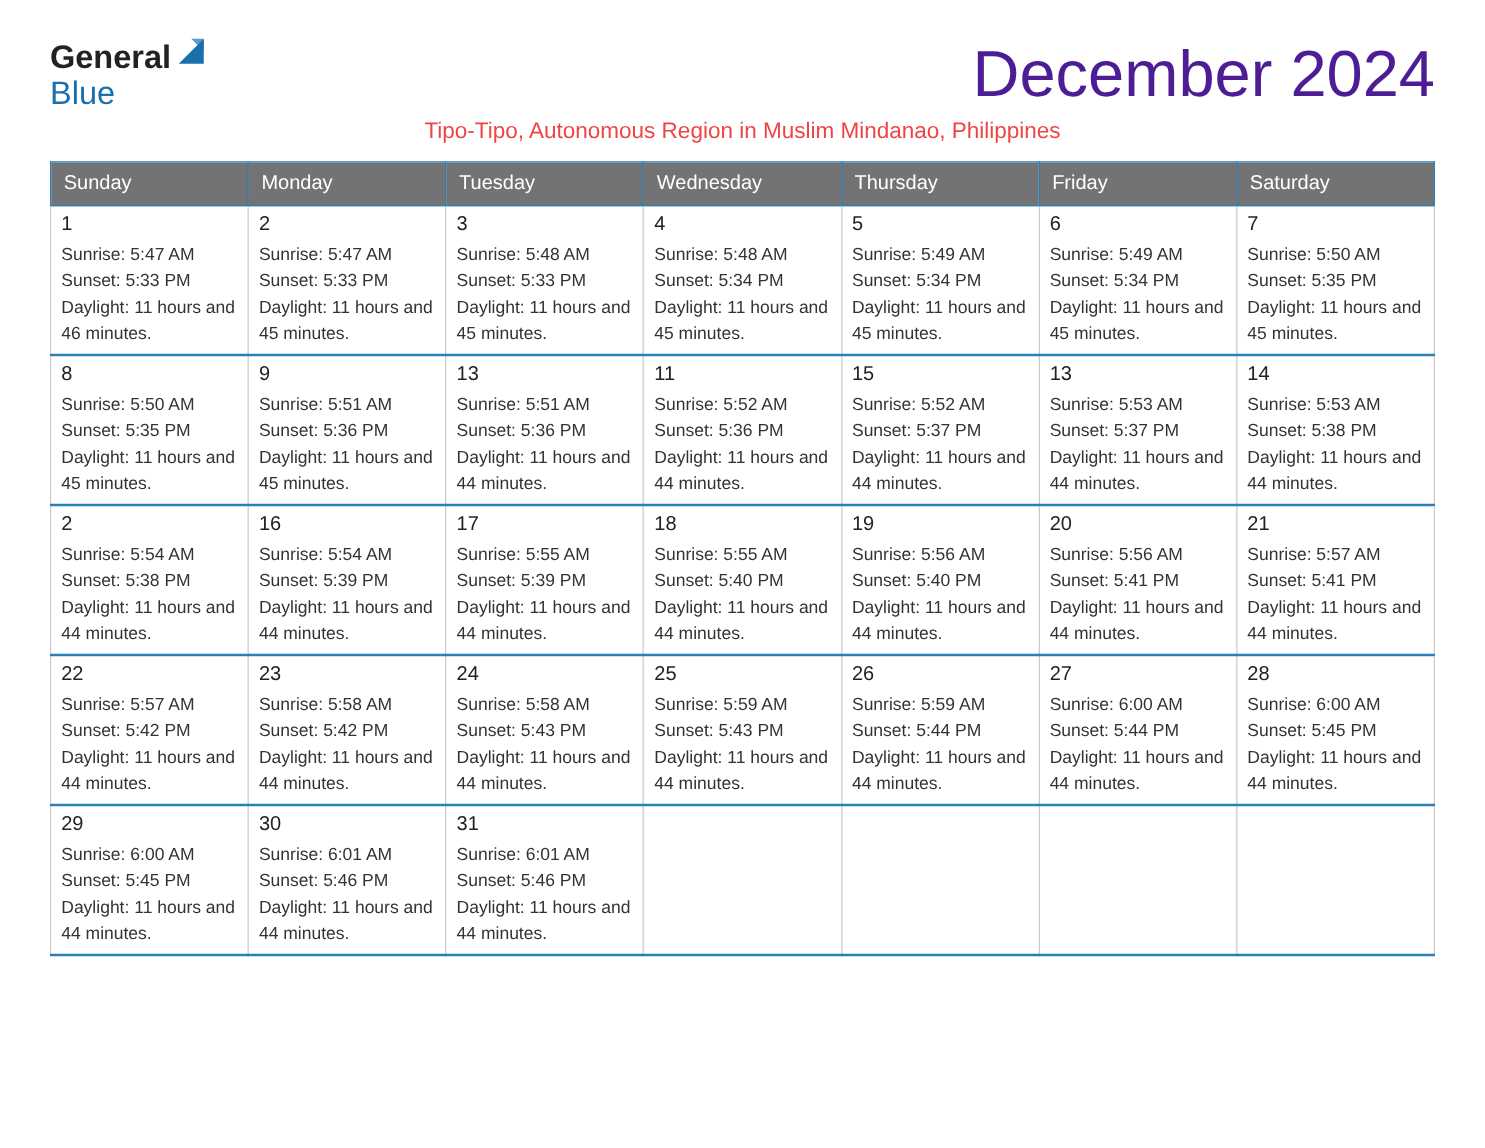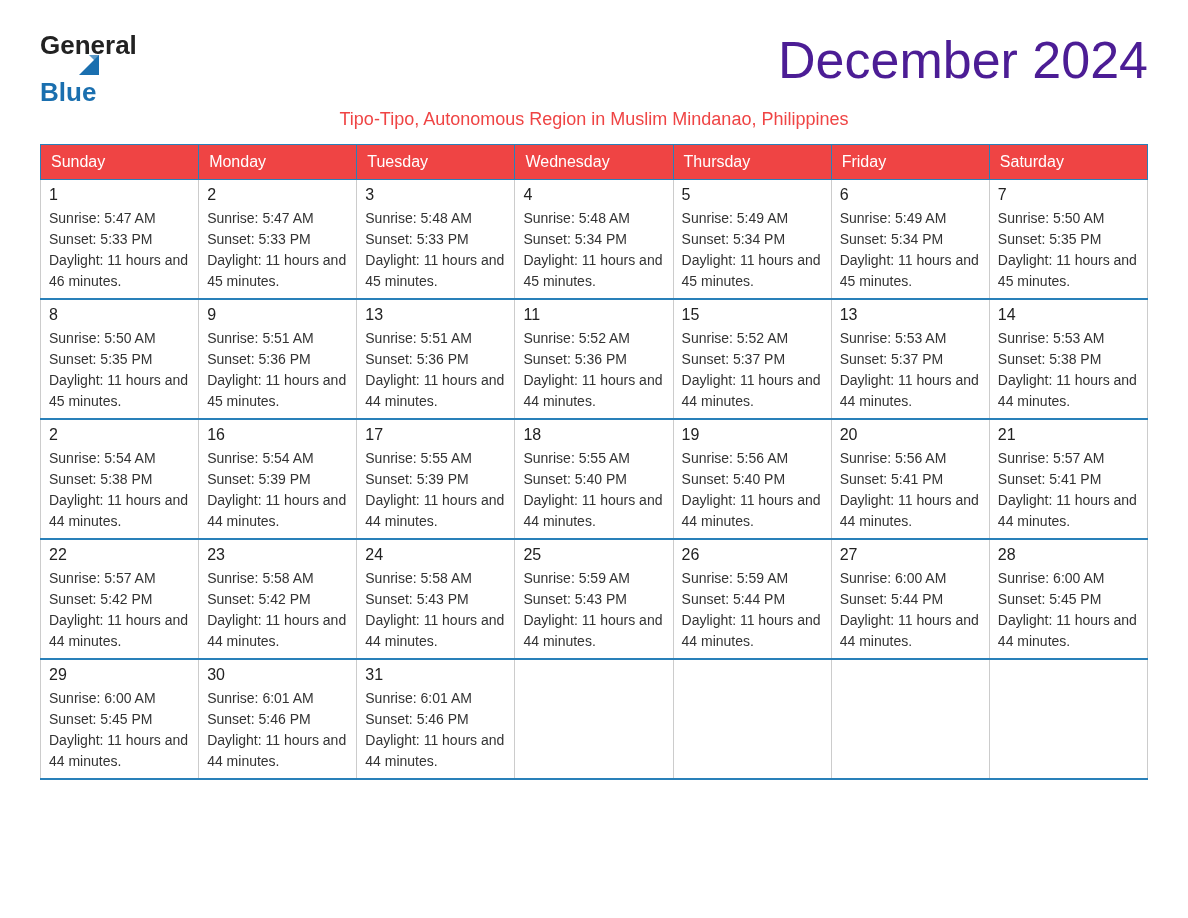--- a/index.html
+++ b/index.html
@@ -29,26 +29,25 @@
       margin-top: -10px;
     }
     .logo-wrapper {
       display: flex;
       flex-direction: column;
       align-items: flex-start;
     }
     .logo-line1 {
       display: flex;
       align-items: center;
-      flex-direction: column;
     }
     .logo-line2 {
       margin-left: 0;
       font-size: 26px;
-      font-weight: bold;
+      font-weight: normal;
       color: #1a6faf;
       line-height: 1;
     }
     .page-title {
       font-size: 52px;
       font-weight: normal;
       color: #4c1d95;
       text-align: right;
     }
     .subtitle {
@@ -56,21 +55,21 @@
       font-size: 18px;
       color: #ef4444;
       margin-bottom: 14px;
       margin-top: 2px;
     }
     .calendar {
       width: 100%;
       border-collapse: collapse;
     }
     .calendar thead tr th {
-      background-color: #ef4444;
+      background-color: #737373;
       color: #fff;
       font-size: 16px;
       font-weight: normal;
       padding: 8px 10px;
       text-align: left;
       border: 1px solid #2980b9;
     }
     .calendar tbody tr td {
       vertical-align: top;
       border: 1px solid #ccc;

